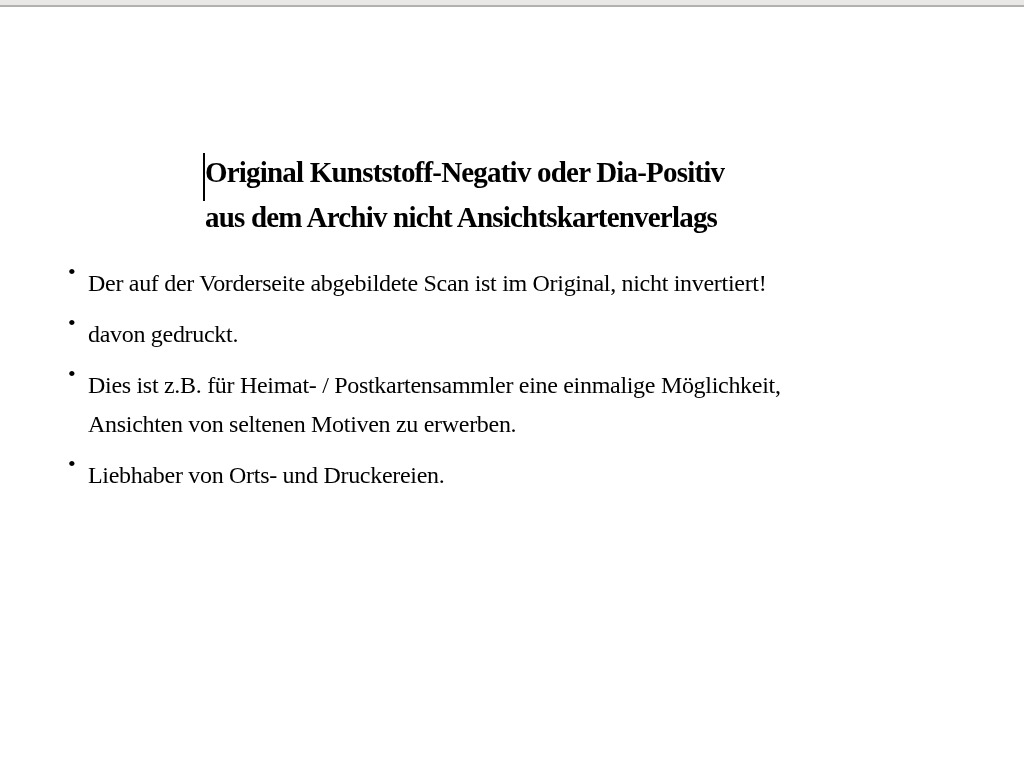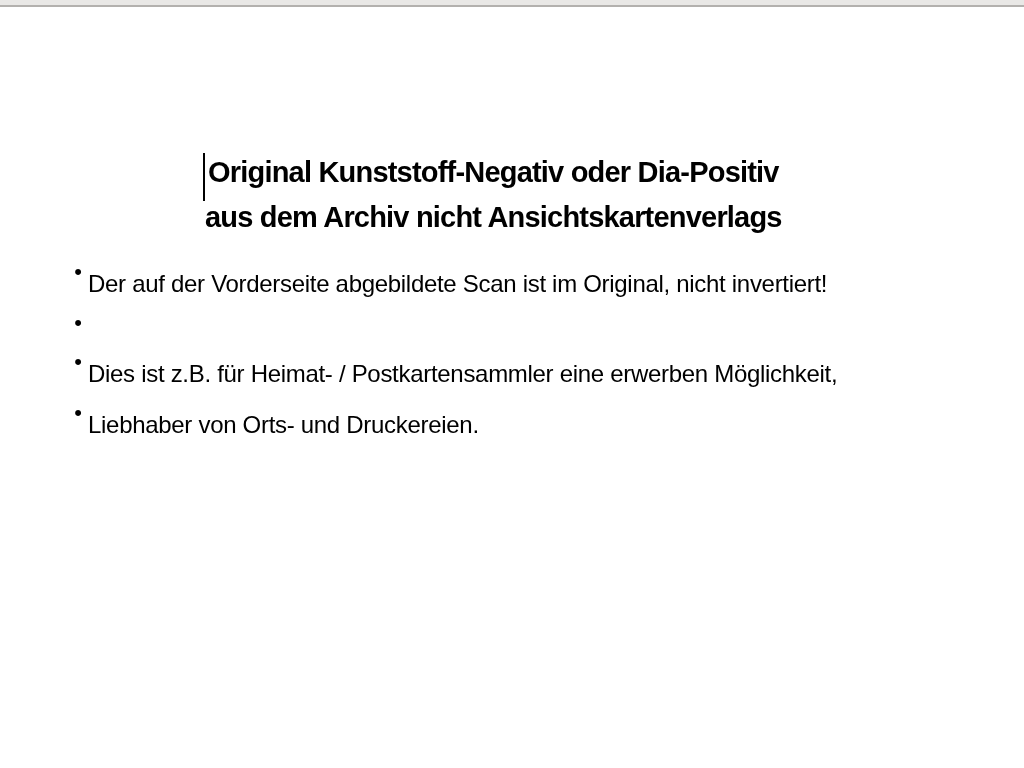--- a/index.html
+++ b/index.html
@@ -6,23 +6,22 @@
     margin: 0;
     padding: 0;
     background: #ffffff;
   }
   .slide {
     position: relative;
     width: 1024px;
     height: 768px;
     background: #ffffff;
     overflow: hidden;
-    font-family: Liberation Sans, sans-serif;
+    font-family: Liberation Serif, serif;
     color: #000000;
-    text-align: center;
   }
   .top-band {
     position: absolute;
     top: 0;
     left: 0;
     width: 1024px;
     height: 5px;
     background: #e9e8e6;
     border-bottom: 2px solid #b3b1ae;
   }
@@ -95,27 +94,29 @@
     <div class="bullet-item">
       <span class="bullet-marker">•</span>
       <span class="bullet-lines">
         <span class="bullet-line">Der auf der Vorderseite abgebildete Scan ist im Original, nicht invertiert!</span>
       </span>
     </div>
 
     <div class="bullet-item">
       <span class="bullet-marker">•</span>
       <span class="bullet-lines">
+        <span class="bullet-line">davon gedruckt.</span>
       </span>
     </div>
 
     <div class="bullet-item">
       <span class="bullet-marker">•</span>
       <span class="bullet-lines">
-        <span class="bullet-line">Dies ist z.B. für Heimat- / Postkartensammler eine erwerben Möglichkeit,</span>
+        <span class="bullet-line">Dies ist z.B. für Heimat- / Postkartensammler eine einmalige Möglichkeit,</span>
+        <span class="bullet-line">Ansichten von seltenen Motiven zu erwerben.</span>
       </span>
     </div>
 
     <div class="bullet-item">
       <span class="bullet-marker">•</span>
       <span class="bullet-lines">
         <span class="bullet-line">Liebhaber von Orts- und Druckereien.</span>
       </span>
     </div>
 

